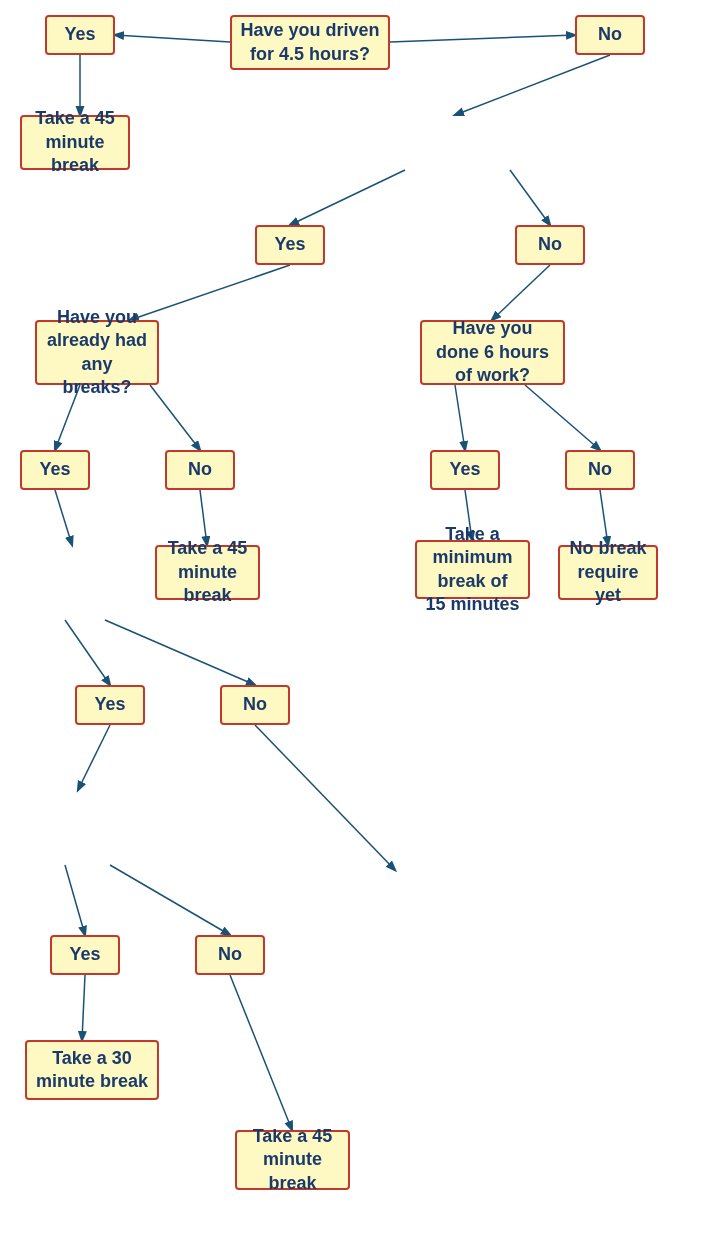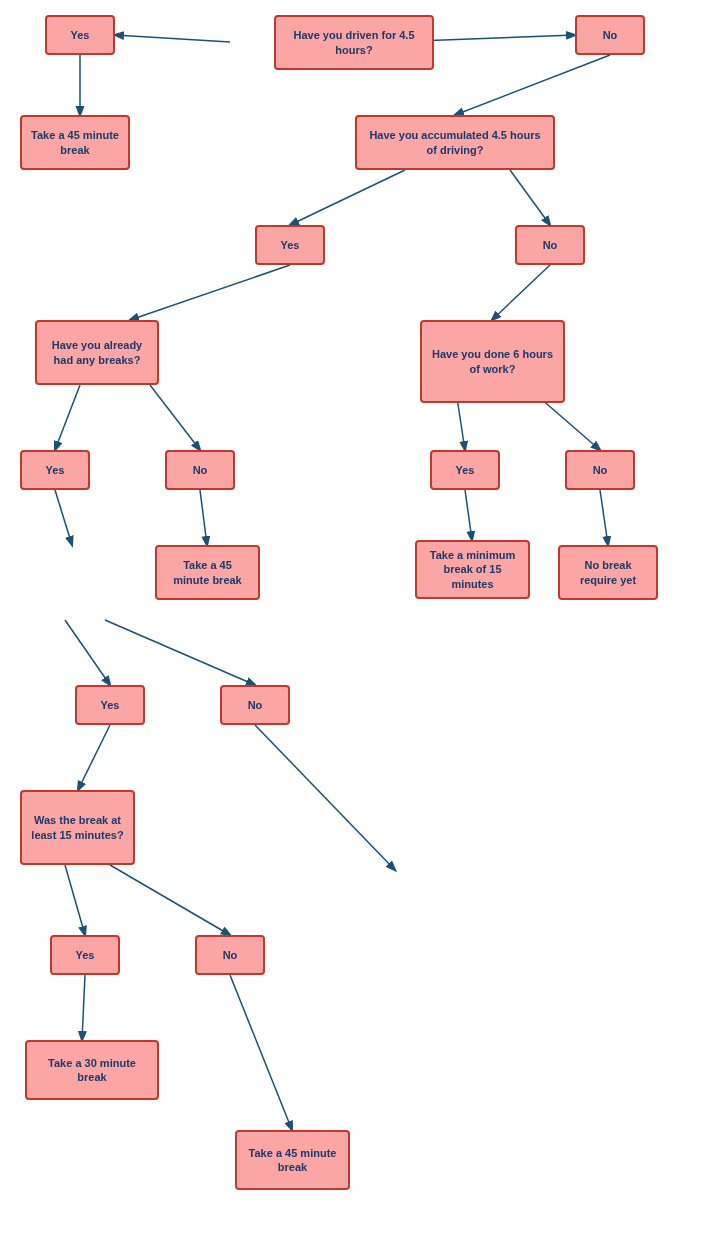--- a/index.html
+++ b/index.html
@@ -13,25 +13,25 @@
     }
 
     .flowchart {
       position: relative;
       width: 705px;
       min-height: 1247px;
     }
 
     .node {
       position: absolute;
-      background: #fca5a5;
+      background: #fef9c3;
       border: 2px solid #c0392b;
       border-radius: 4px;
       color: #1a3a6b;
-      font-size: 11px;
+      font-size: 18px;
       font-weight: bold;
       text-align: center;
       display: flex;
       align-items: center;
       justify-content: center;
       padding: 0 8px;
       line-height: 1.3;
     }
 
     svg.arrows {
@@ -133,58 +133,56 @@
     <line x1="110" y1="865" x2="230" y2="935" marker-end="url(#arrow)"></line>
 
      take30 --&gt;
     <line x1="85" y1="975" x2="82" y2="1040" marker-end="url(#arrow)"></line>
 
      take45_3 (diagonal) --&gt;
     <line x1="230" y1="975" x2="292" y2="1130" marker-end="url(#arrow)"></line>
 
   </svg>
 
-  <div class="node" style="left:230px;top:15px;width:160px;height:55px;margin-left:44px;">Have you driven for 4.5 hours?</div>
+  <div class="node" style="left:230px;top:15px;width:160px;height:55px;">Have you driven for 4.5 hours?</div>
 
   <div class="node" style="left:45px;top:15px;width:70px;height:40px;">Yes</div>
 
   <div class="node" style="left:575px;top:15px;width:70px;height:40px;">No</div>
 
   <div class="node" style="left:20px;top:115px;width:110px;height:55px;">Take a 45 minute  break</div>
 
-  <div class="node" style="left:355px;top:115px;width:200px;height:55px;">Have you accumulated 4.5 hours of driving?</div>
 
   <div class="node" style="left:255px;top:225px;width:70px;height:40px;">Yes</div>
 
   <div class="node" style="left:515px;top:225px;width:70px;height:40px;">No</div>
 
   <div class="node" style="left:35px;top:320px;width:124px;height:65px;">Have you already had any breaks?</div>
 
-  <div class="node" style="left:420px;top:320px;width:145px;height:83px;">Have you done 6 hours of work?</div>
+  <div class="node" style="left:420px;top:320px;width:145px;height:65px;">Have you done 6 hours of work?</div>
 
   <div class="node" style="left:20px;top:450px;width:70px;height:40px;">Yes</div>
 
   <div class="node" style="left:165px;top:450px;width:70px;height:40px;">No</div>
 
   <div class="node" style="left:430px;top:450px;width:70px;height:40px;">Yes</div>
 
   <div class="node" style="left:565px;top:450px;width:70px;height:40px;">No</div>
 
 
   <div class="node" style="left:155px;top:545px;width:105px;height:55px;">Take a 45 minute  break</div>
 
   <div class="node" style="left:415px;top:540px;width:115px;height:59px;">Take a minimum break of 15 minutes</div>
 
   <div class="node" style="left:558px;top:545px;width:100px;height:55px;">No break require yet</div>
 
   <div class="node" style="left:75px;top:685px;width:70px;height:40px;">Yes</div>
 
   <div class="node" style="left:220px;top:685px;width:70px;height:40px;">No</div>
 
-  <div class="node" style="left:20px;top:790px;width:115px;height:75px;">Was the break at least 15 minutes?</div>
 
 
   <div class="node" style="left:50px;top:935px;width:70px;height:40px;">Yes</div>
 
   <div class="node" style="left:195px;top:935px;width:70px;height:40px;">No</div>
 
   <div class="node" style="left:25px;top:1040px;width:134px;height:60px;">Take a 30 minute break</div>
 
   <div class="node" style="left:235px;top:1130px;width:115px;height:60px;">Take a 45 minute break</div>
 

